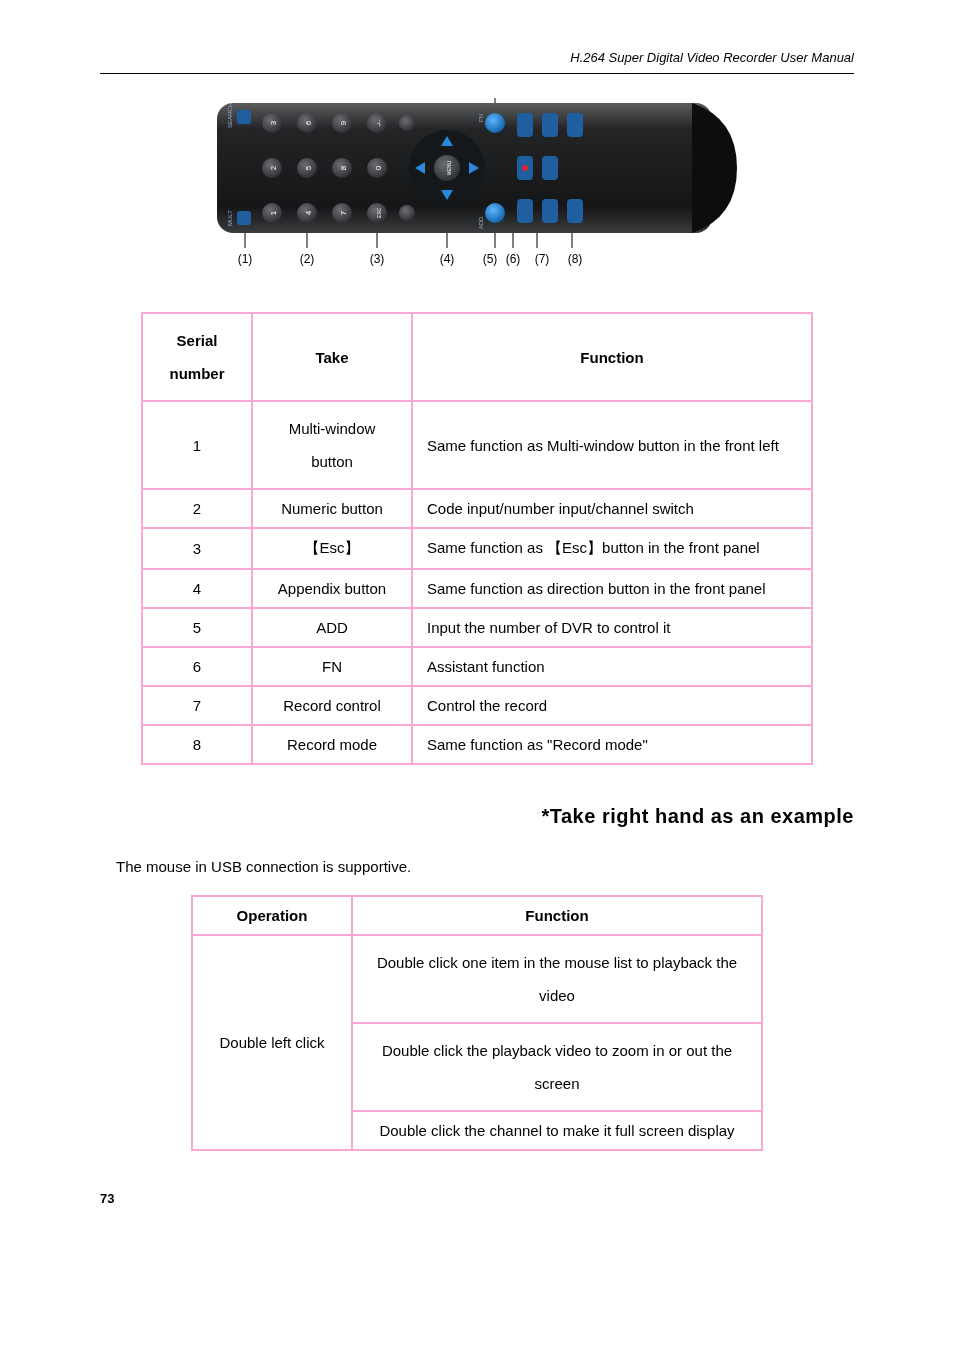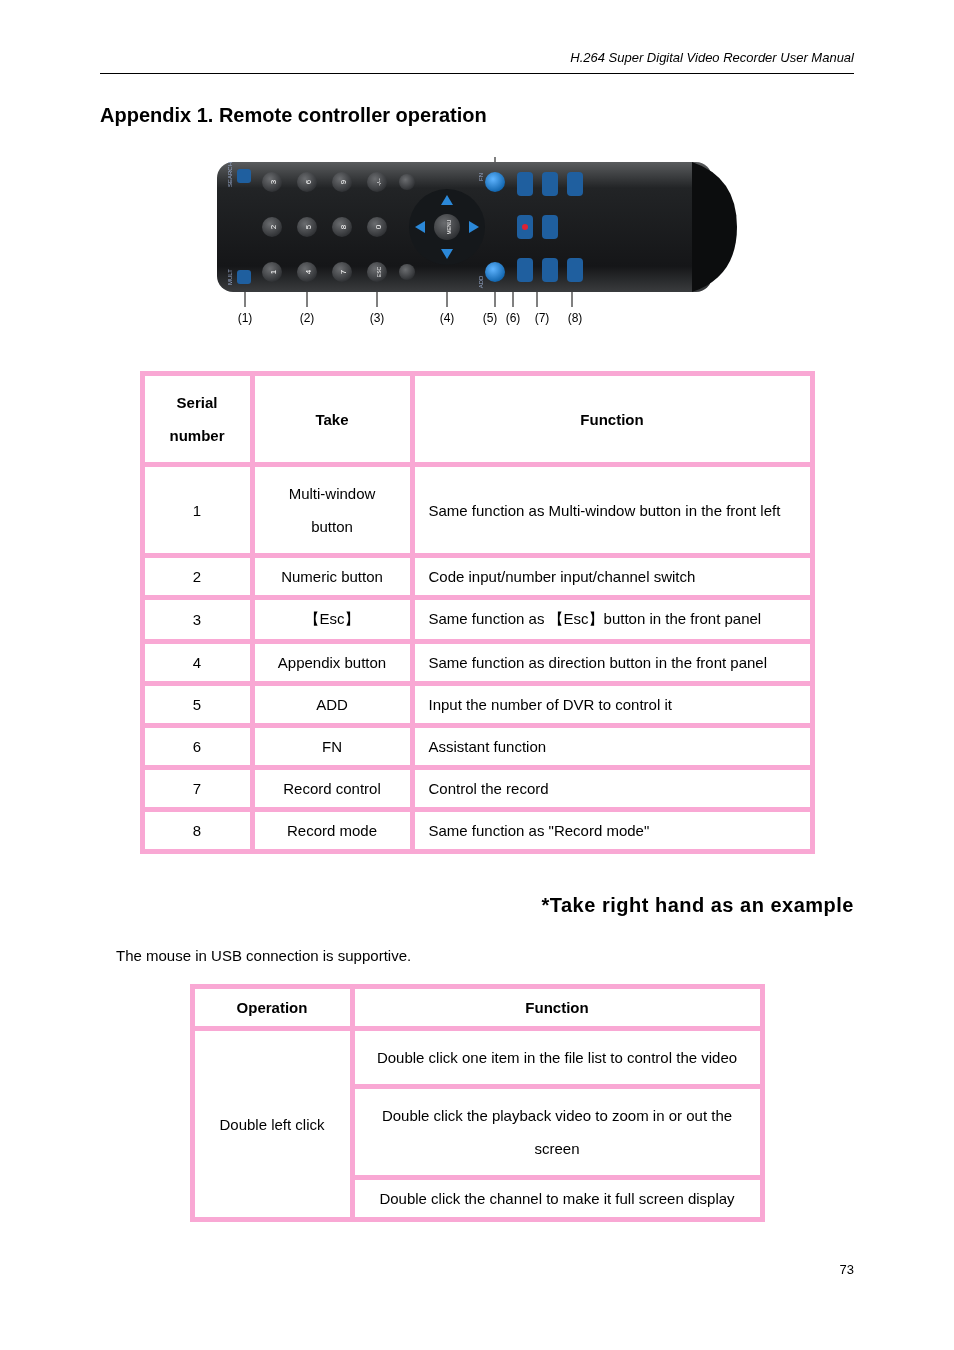--- a/index.html
+++ b/index.html
@@ -14,40 +14,40 @@
     width: 954px;
     margin: 0 auto;
     padding: 50px 100px 40px 100px;
   }
   .header {
     text-align: right;
     font-style: italic;
     font-size: 13px;
     padding-bottom: 8px;
     border-bottom: 1px solid #000;
-    margin-bottom: 30px;
+    margin-bottom: 24px;
   }
   .section-title {
     font-size: 20px;
     font-weight: bold;
     margin: 20px 0 30px 0;
   }
   .remote-figure {
     text-align: center;
     margin-bottom: 30px;
   }
   .remote-svg-wrap {
     display: inline-block;
   }
   table.grid {
     border-collapse: collapse;
     margin: 0 auto 40px auto;
   }
   table.grid th, table.grid td {
-    border: 5px solid #f9a8d4;
+    border: 2px solid #f9a8d4;
     padding: 10px 14px;
     font-size: 15px;
     vertical-align: middle;
   }
   table.grid th {
     font-weight: bold;
     text-align: center;
   }
   .col-serial { width: 110px; text-align: center; }
   .col-name { width: 160px; text-align: center; }
@@ -59,34 +59,34 @@
     font-weight: bold;
     font-size: 20px;
     margin: 30px 0 30px 0;
     letter-spacing: 0.5px;
   }
   .body-text {
     font-size: 15px;
     margin: 20px 16px;
   }
   .page-number {
-    text-align: right;
+    text-align: left;
     font-size: 13px;
     margin-top: 20px;
+    font-weight: bold;
   }
   .multi-line { line-height: 2.2; }
 </style>
 </head>
 <body>
 
 <div class="page">
 
   <div class="header">H.264 Super Digital Video Recorder User Manual</div>
 
-  <div class="section-title">Appendix 1. Remote controller operation</div>
 
   <div class="remote-figure">
     <div class="remote-svg-wrap">
       <svg width="520" height="180" viewBox="0 0 520 180">
 
         <defs>
           <linearGradient id="bodyGrad" x1="0" y1="0" x2="0" y2="1">
             <stop offset="0%" stop-color="#5a5c5e"></stop>
             <stop offset="20%" stop-color="#222426"></stop>
             <stop offset="80%" stop-color="#151618"></stop>
@@ -253,21 +253,21 @@
   <table class="grid">
     <thead>
       <tr>
         <th class="col-op">Operation</th>
         <th class="col-func2">Function</th>
       </tr>
     </thead>
     <tbody>
       <tr>
         <td class="col-op" rowspan="3">Double left click</td>
-        <td class="col-func2 multi-line">Double click one item in the file list to control the video</td>
+        <td class="col-func2 multi-line">Double click one item in the mouse list to playback the video</td>
       </tr>
       <tr>
         <td class="col-func2 multi-line">Double click the playback video to zoom in or out the screen</td>
       </tr>
       <tr>
         <td class="col-func2">Double click the channel to make it full screen display</td>
       </tr>
     </tbody>
   </table>
 

